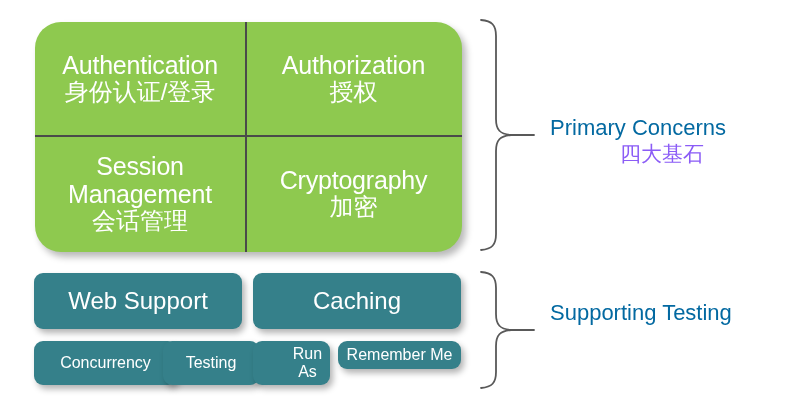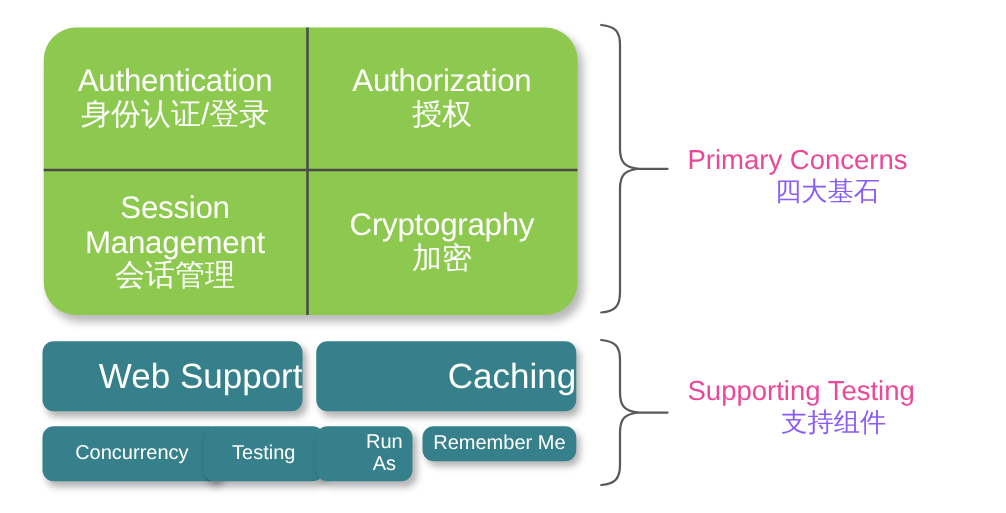--- a/index.html
+++ b/index.html
@@ -92,39 +92,39 @@
     border-radius: 9px;
     box-shadow: 3px 4px 6px rgba(0,0,0,0.30);
     color: #ffffff;
     display: flex;
     align-items: center;
     justify-content: center;
     text-align: center;
     box-sizing: border-box;
     line-height: 1.14;
   }
-  .teal-big { font-size: 28px; justify-content: flex-end; }
+  .teal-big { font-size: 24px; }
   .teal-small { font-size: 16px; }
 
   
   .brace-svg {
     position: absolute;
     pointer-events: none;
   }
 
   
   .group-label {
     position: absolute;
     text-align: left;
     line-height: 1.2;
   }
   .group-label .en {
     display: block;
     font-size: 22px;
-    color: #ec4899;
+    color: #0369a1;
   }
   .group-label .zh {
     display: block;
     font-size: 21px;
     color: #8b5cf6;
     text-align: center;
     padding-right: 6px;
   }
 </style>
 </head>
@@ -207,16 +207,15 @@
     <line x1="33" y1="64" x2="56" y2="64" stroke="#595959" stroke-width="1.8" stroke-linecap="round"></line>
   </svg>
 
   <div class="group-label" style="left:550px; top:115px; width:230px;">
     <span class="en">Primary Concerns</span>
     <span class="zh">四大基石</span>
   </div>
 
   <div class="group-label" style="left:550px; top:300px; width:240px;">
     <span class="en">Supporting Testing</span>
-    <span class="zh">支持组件</span>
   </div>
 
 </div>
 
 </body></html>

